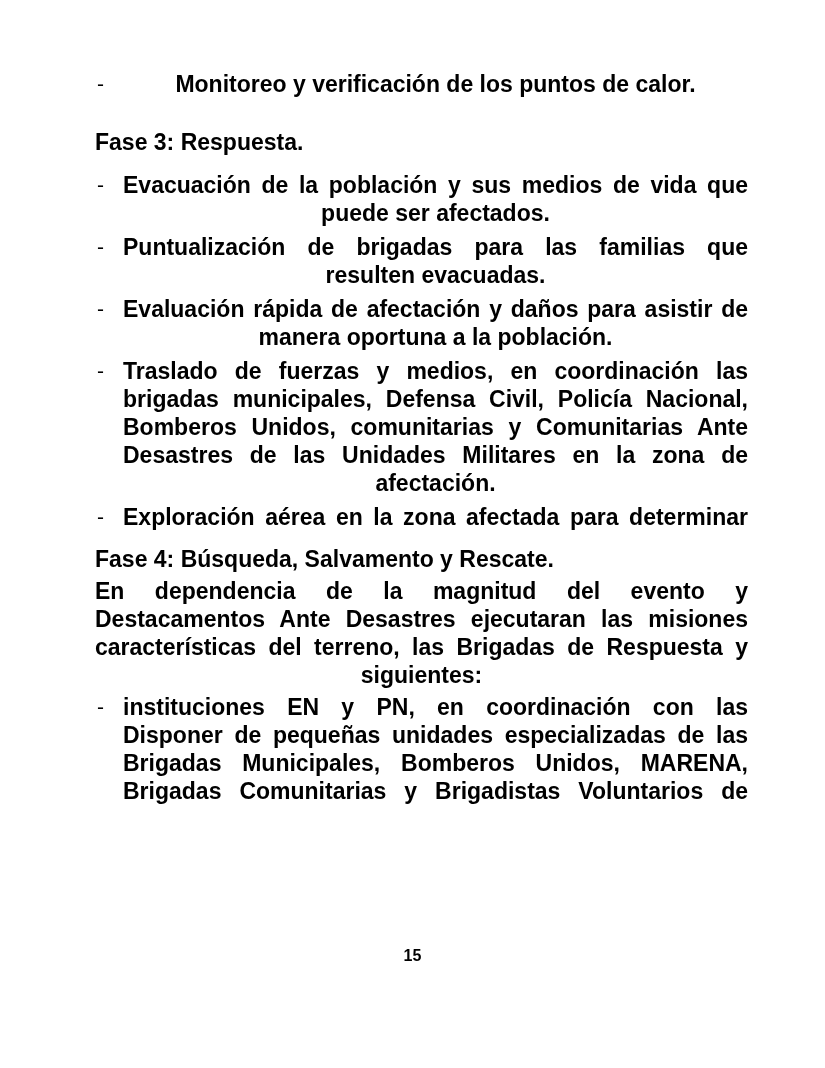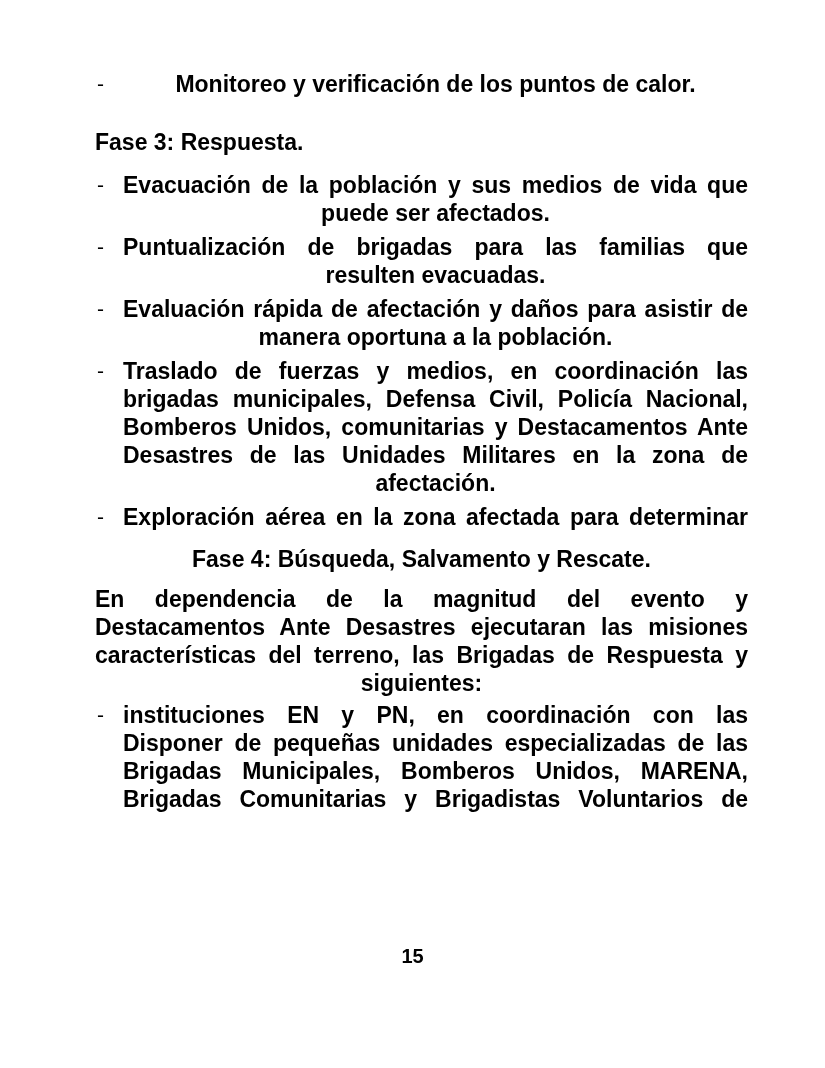--- a/index.html
+++ b/index.html
@@ -48,30 +48,30 @@
     text-align: justify;
     text-align-last: justify;
   }
   .ll {            
     text-align: center;
   }
   .heading {
     text-align: left;
   }
   .h-fase3 { margin-top: 30px; margin-bottom: 15px; }
-  .h-fase4 { margin-top: 14px; margin-bottom: 12px; text-align: center; }
+  .h-fase4 { margin-top: 14px; margin-bottom: 4px; }
   .para    { margin-top: 0;    margin-bottom: 4px; }
   .list-fase3 { margin-top: 0; }
   .page-number {
     position: absolute;
     top: 944px;
     left: 0;
     right: 0;
     text-align: center;
-    font-size: 20px;
+    font-size: 16px;
     line-height: 24px;
     font-weight: bold;
   }
 </style>
 </head>
 <body>
 
 <div class="page">
 
   <ul class="blist">
@@ -96,21 +96,21 @@
     </li>
     <li class="bitem">
       <span class="marker">-</span>
       <div class="jl">Evaluación rápida de afectación y daños para asistir de</div>
       <div class="ll">manera oportuna a la población.</div>
     </li>
     <li class="bitem">
       <span class="marker">-</span>
       <div class="jl">Traslado de fuerzas y medios, en coordinación las</div>
       <div class="jl">brigadas municipales, Defensa Civil, Policía Nacional,</div>
-      <div class="jl">Bomberos Unidos, comunitarias y Destacamentos Ante</div>
+      <div class="jl">Bomberos Unidos, comunitarias y Comunitarias Ante</div>
       <div class="jl">Desastres de las Unidades Militares en la zona de</div>
       <div class="ll">afectación.</div>
     </li>
     <li class="bitem">
       <span class="marker">-</span>
       <div class="jl">Exploración aérea en la zona afectada para determinar</div>
     </li>
   </ul>
 
   <div class="heading h-fase4">Fase 4: Búsqueda, Salvamento y Rescate.</div>

